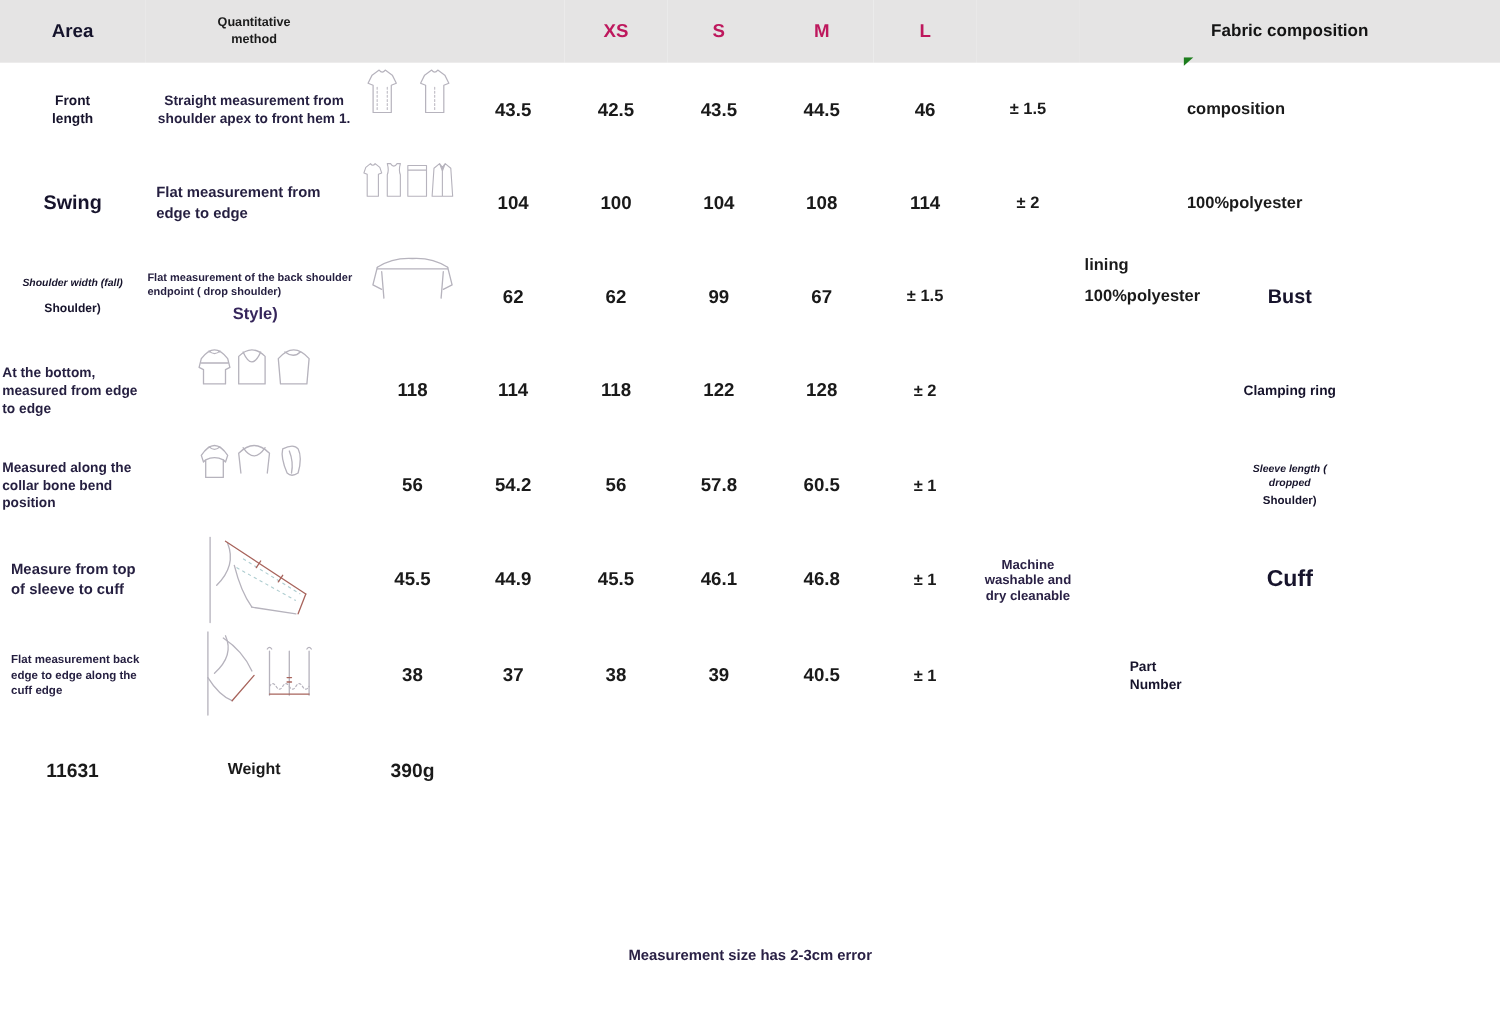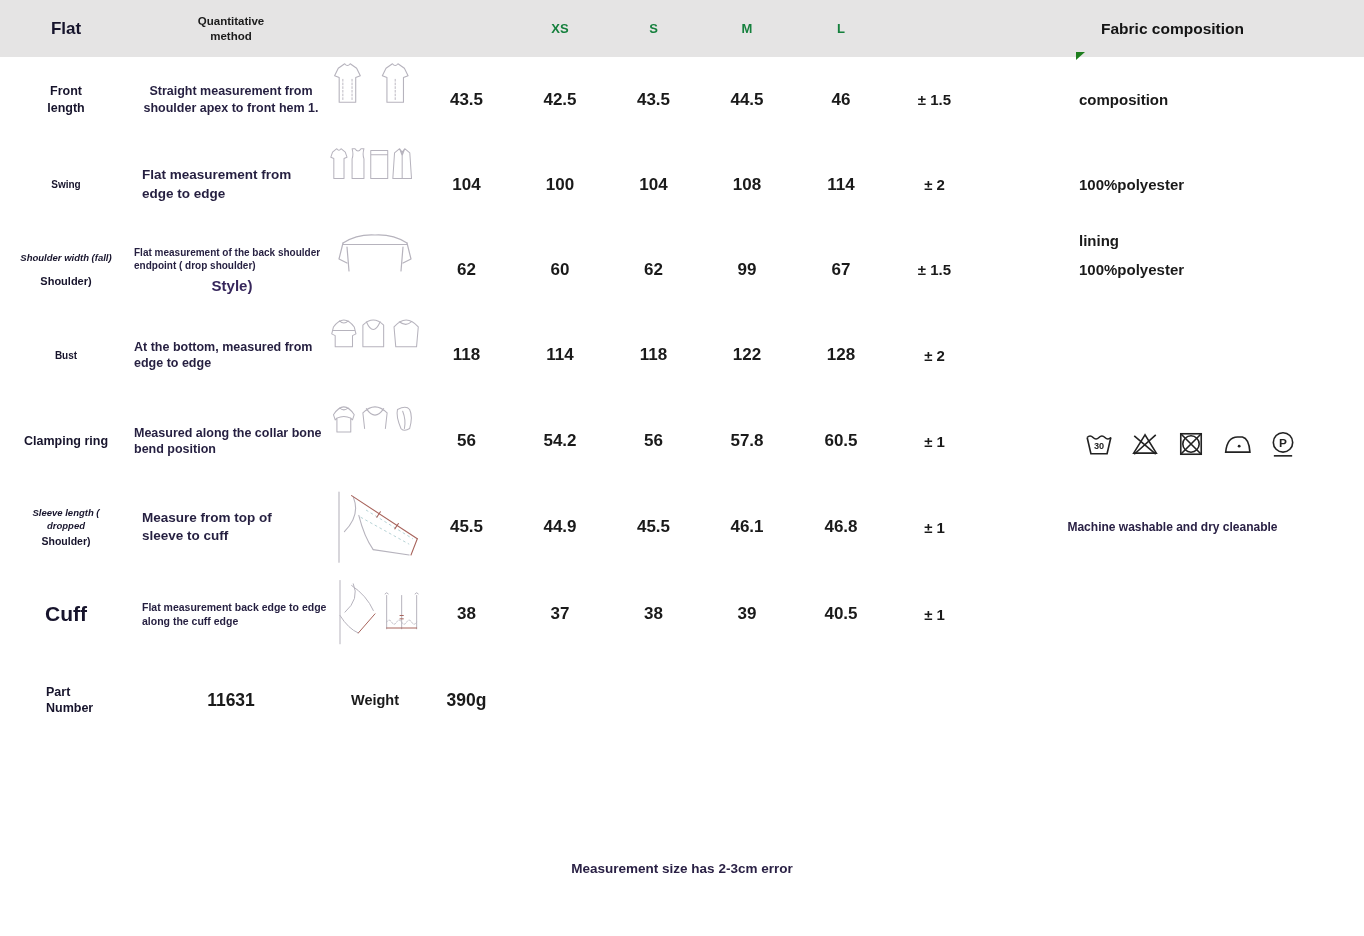--- a/index.html
+++ b/index.html
@@ -12,26 +12,26 @@
   .hd{background:#e5e4e4;}
   .lbl{color:#17142c;}
   .desc{color:#251f40;}
   .num{font-size:17px;color:#1a1a1a;}
   .tol{font-size:15px;color:#1a1a1a;}
   .left{justify-content:flex-start;text-align:left;}
   .imgc{align-items:flex-start;padding-top:2px;}
   .col{flex-direction:column;}
   .fabL{justify-content:flex-start;text-align:left;padding-left:98px;font-size:15px;color:#1a1a1a;}
   .hdr-area{font-size:17px;color:#15132b;}
-  .hdr-size{font-size:13px;color:#15803d;}
+  .hdr-size{font-size:17px;color:#be185d;}
   .hdr-fab{font-size:15.5px;color:#141414;}
   .hdr-method{font-size:11.5px;line-height:1.3;color:#1b1b1b;width:100px;}
   .s125{font-size:12.5px;line-height:1.3;}
   .s135{font-size:13.5px;line-height:1.35;}
-  .s15{font-size:10px;}
+  .s15{font-size:18px;}
   .s17{font-size:21px;}
   .tiny{font-size:9.5px;line-height:1.35;font-style:italic;}
   .small2{font-size:10.5px;}
   .style-word{font-size:15px;color:#36265b;}
   .care-row{justify-content:flex-start;align-items:center;padding-left:104px;padding-top:5px;gap:18px;}
   .note{font-size:12px;color:#2a2145;}
   .fab2{line-height:1.9;}
   .footer-note{position:absolute;left:0;right:0;top:861px;text-align:center;
                font-size:13.5px;color:#2a2145;}
   .green-marker{position:absolute;left:1076px;top:52px;}
@@ -43,21 +43,21 @@
   .care{stroke:#222;fill:none;stroke-width:1.5;}
   .care text{fill:#222;stroke:none;font-family:"Liberation Sans",sans-serif;font-weight:700;}
 </style>
 </head>
 <body>
 
 <div class="page">
   <div class="tbl">
 
     <div class="c hd hdr-area">
-        <span>Flat</span>
+        <span>Area</span>
       </div>
     <div class="c hd">
         <span class="hdr-method">Quantitative method</span>
       </div>
     <div class="c hd"></div>
     <div class="c hd"></div>
     <div class="c hd hdr-size">
         <span>XS</span>
       </div>
     <div class="c hd hdr-size">
@@ -135,21 +135,20 @@
         <g class="sk">
           <path d="M6,14 Q20,5 38,6 Q56,5 70,14"></path>
           <path d="M6,15.5 L70,15.5"></path>
           <path d="M6,14 L2,30 L10,34"></path>
           <path d="M70,14 L74,30 L66,34"></path>
           <path d="M10,18 L12,42 M66,18 L64,42"></path>
         </g>
       </svg>
     </div>
     <div class="c num">62</div>
-    <div class="c num">60</div>
     <div class="c num">62</div>
     <div class="c num">99</div>
     <div class="c num">67</div>
     <div class="c tol">± 1.5</div>
     <div class="c fabL col fab2" style="align-items:flex-start">
       <span>lining</span>
       <span>100%polyester</span>
     </div>
 
     <div class="c lbl s15">Bust</div>

